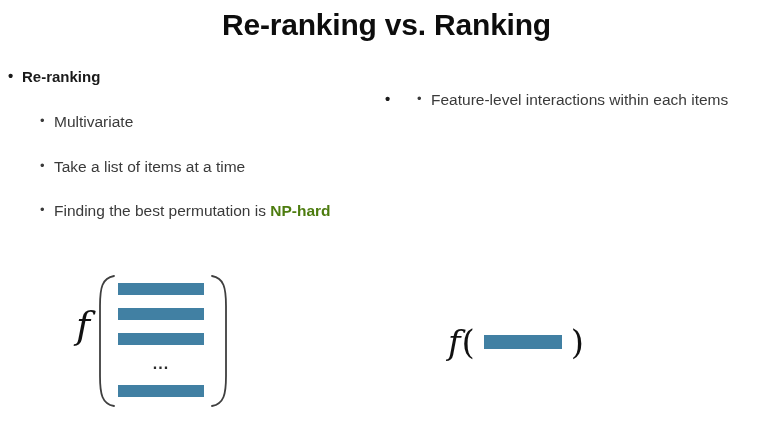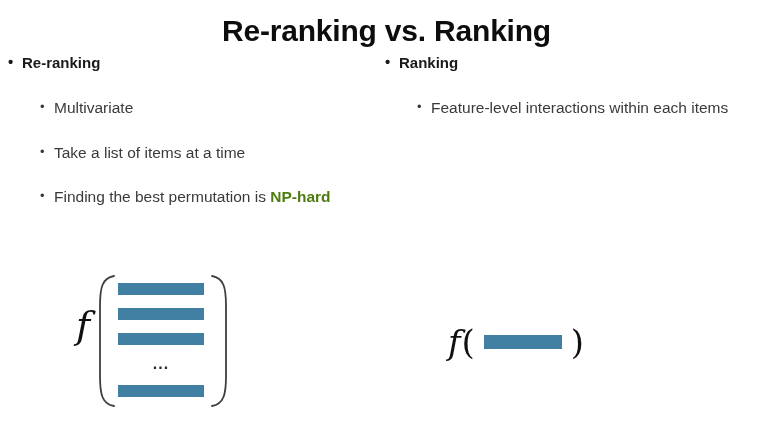--- a/index.html
+++ b/index.html
@@ -19,34 +19,34 @@
   .slide {
     position: absolute;
     inset: 0;
     background: #ffffff;
   }
 
   
   .slide-title {
     position: absolute;
     left: 0;
-    top: 12px;
+    top: 6px;
     width: 773px;
     text-align: center;
     font-size: 30px;
     font-weight: bold;
     letter-spacing: -0.2px;
     color: #0d0d0d;
     line-height: 38px;
   }
 
   
   .col {
     position: absolute;
-    top: 52px;
+    top: 66px;
   }
   .col-left  { left: 6px;   width: 370px; }
   .col-right { left: 383px; width: 388px; }
 
   ul.lvl1 {
     list-style: none;
     margin: 0;
     padding: 0;
   }
   ul.lvl1 > li.b1 {
@@ -204,21 +204,20 @@
             <span>Finding the best permutation is </span><span class="bold-frag">NP-hard</span>
           </li>
         </ul>
       </li>
     </ul>
   </div>
 
   <div class="col col-right">
     <ul class="lvl1">
       <li class="b1">
-        <span class="btext">Ranking</span>
         <ul class="lvl2">
           <li class="b2">
             <span>Feature-level interactions within each items</span>
           </li>
         </ul>
       </li>
     </ul>
   </div>
 
   <div class="formula-left">

